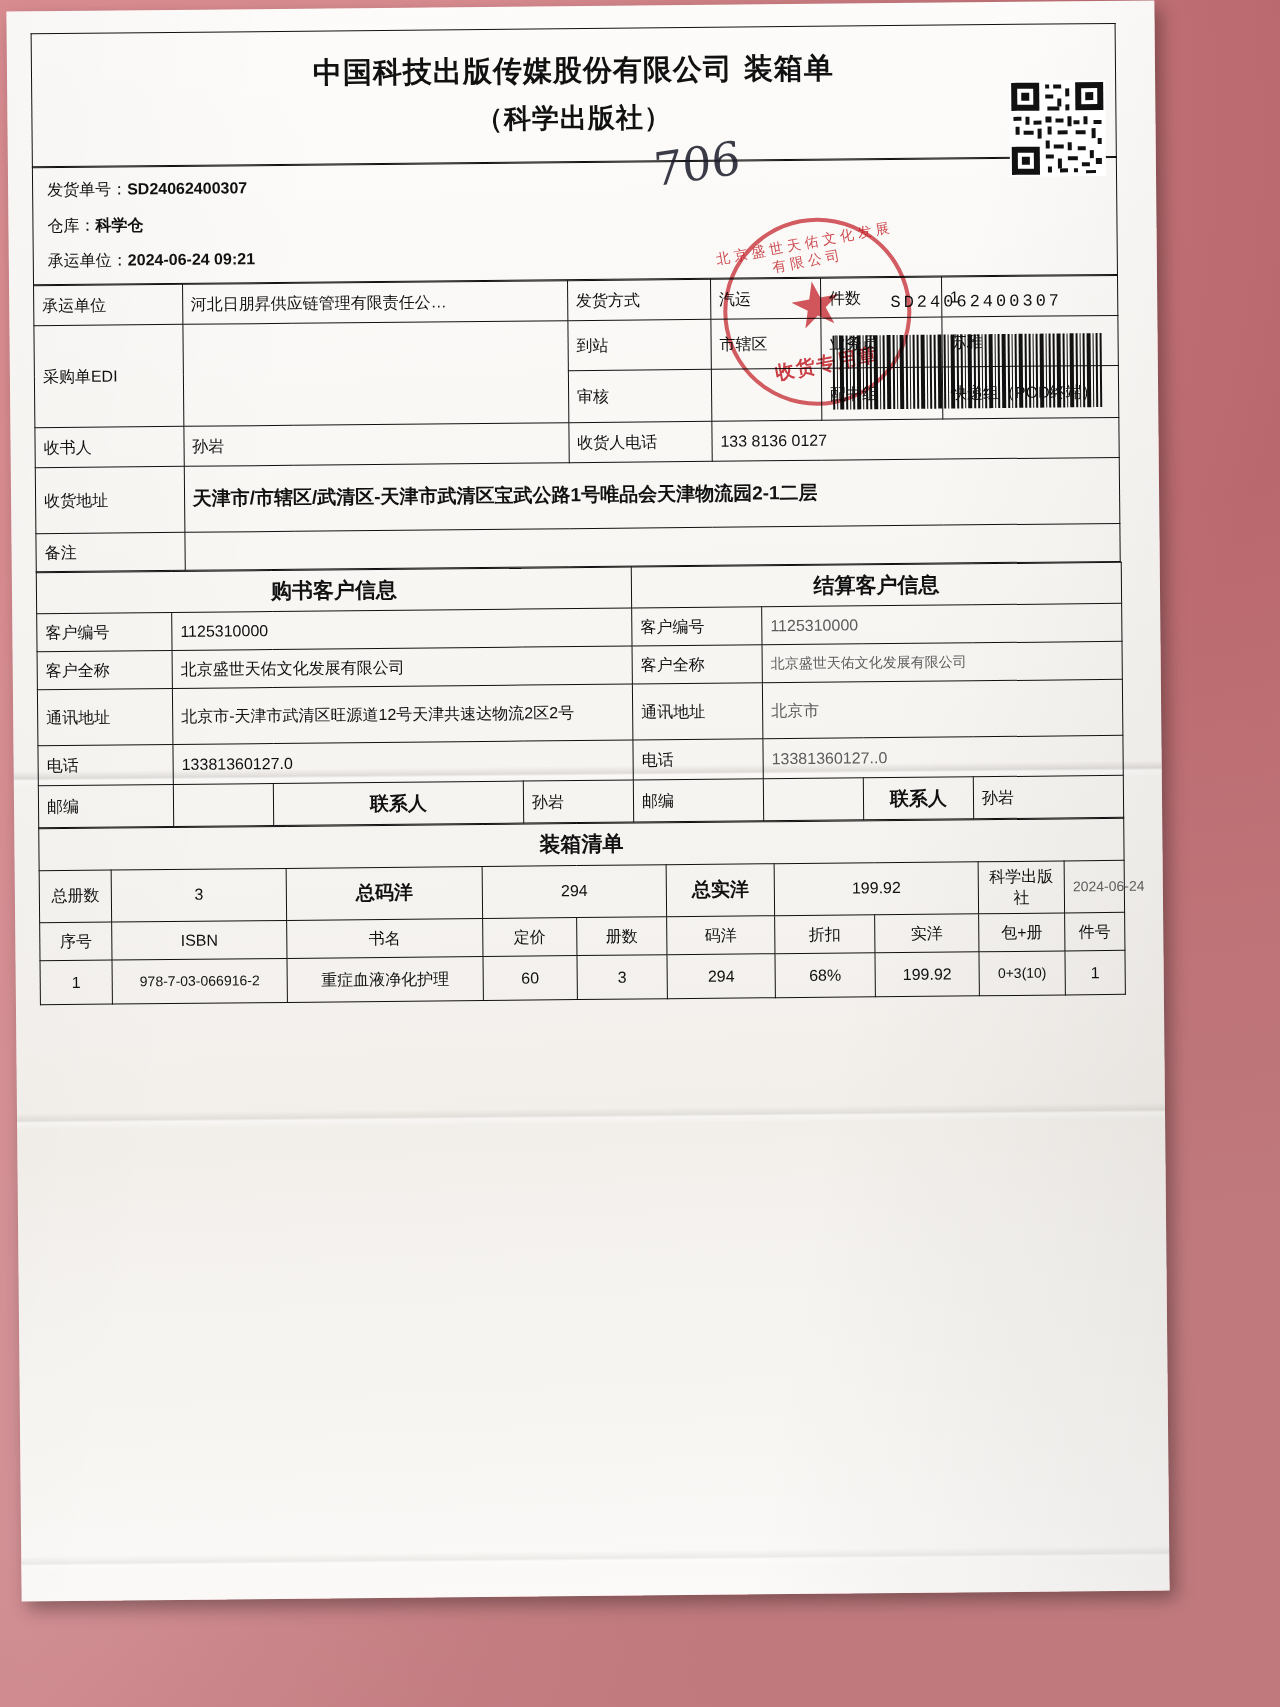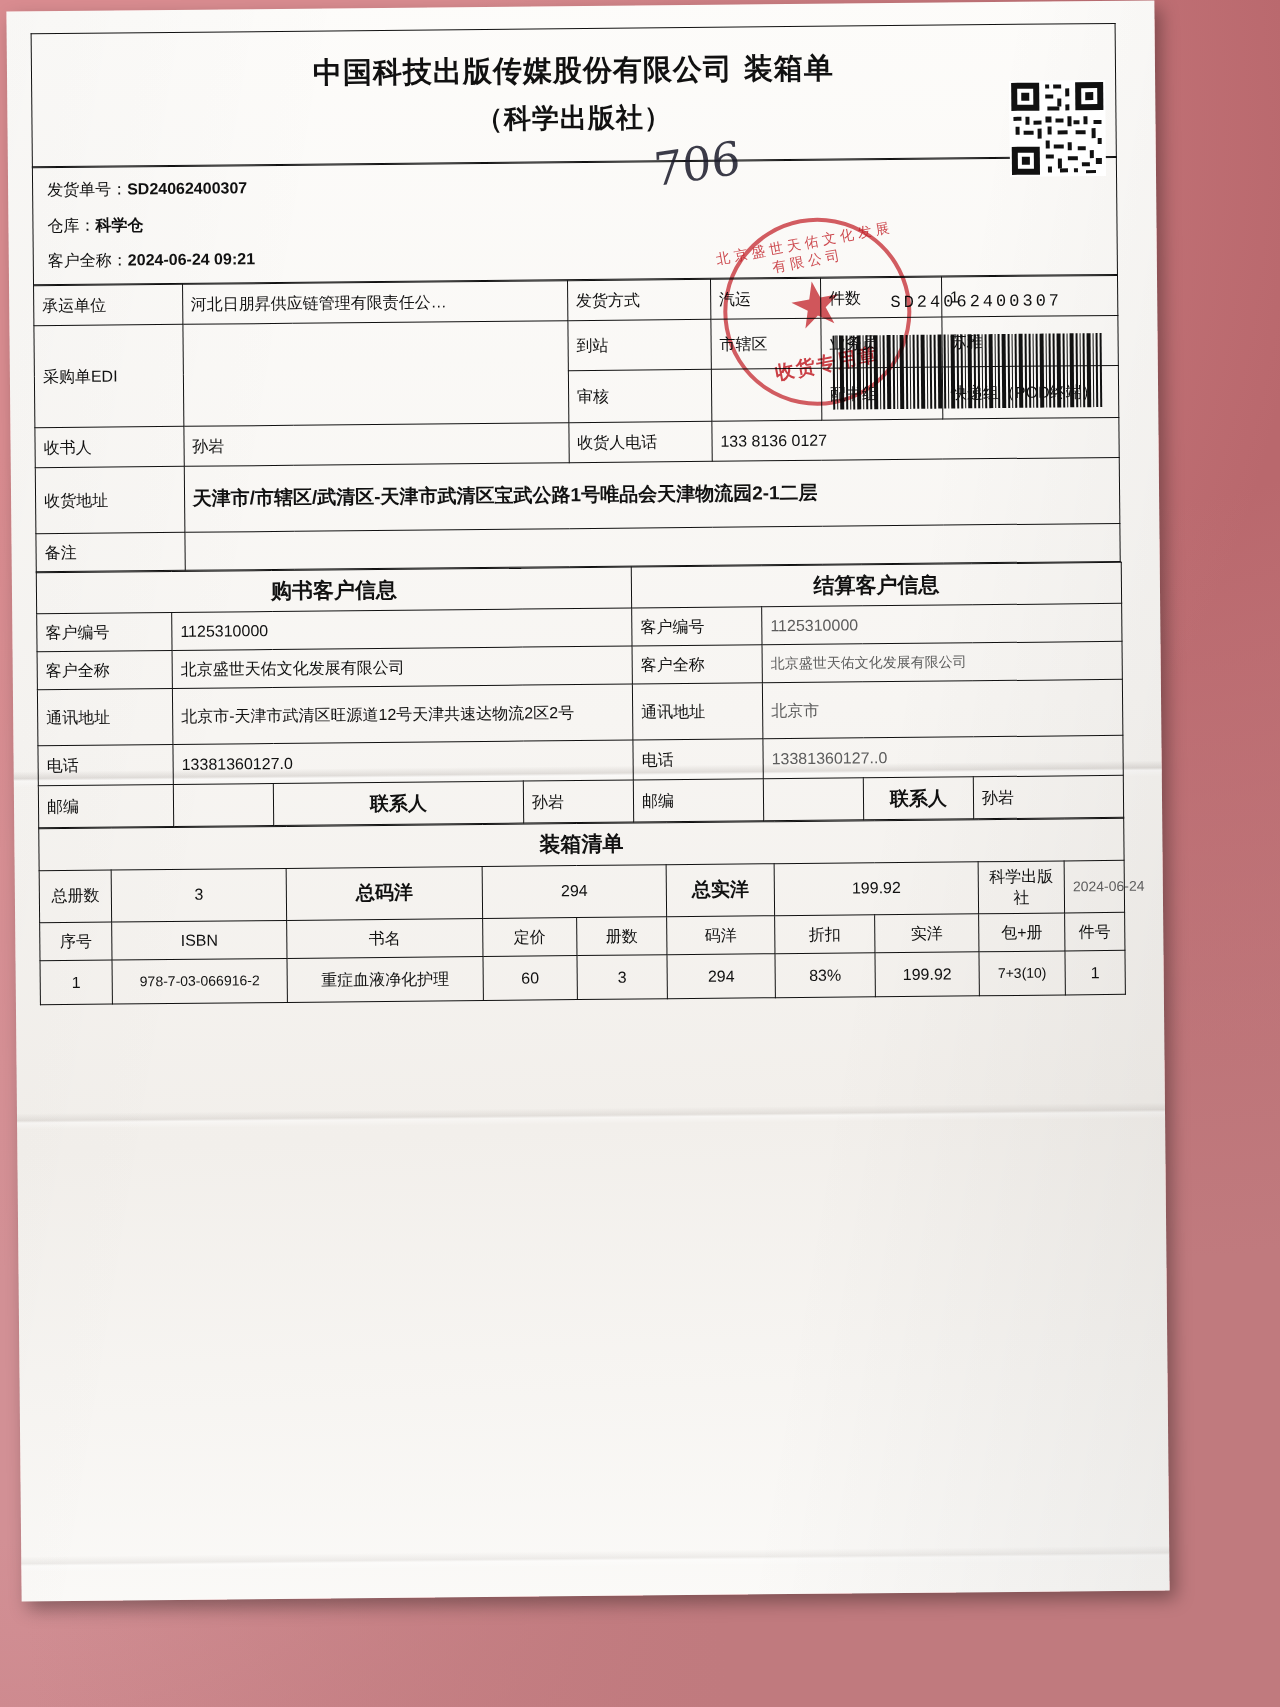--- a/index.html
+++ b/index.html
@@ -200,21 +200,21 @@
       <tbody>
           <tr>
         <td class="hdr-left" style="height:108px;vertical-align:top;position:relative;">
           <div>
             <span>发货单号：</span><b>SD24062400307</b>
           </div>
           <div>
             <span>仓库：</span><b>科学仓</b>
           </div>
           <div>
-            <span>客户全称：</span><b>2024-06-24 09:21</b>
+            <span>承运单位：</span><b>2024-06-24 09:21</b>
           </div>
 
           <div class="barcode">
             <i></i>
                 <i class="s"></i>
                 <i class="w"></i>
                 <i></i>
                 <i class="s"></i>
                 <i></i>
                 <i class="w"></i>
@@ -430,22 +430,22 @@
         <td class="lbl center">包+册</td>
         <td class="lbl center">件号</td>
       </tr>
       <tr style="height:44px">
         <td class="lbl center">1</td>
         <td class="lbl center small">978-7-03-066916-2</td>
         <td class="lbl center">重症血液净化护理</td>
         <td class="lbl center">60</td>
         <td class="lbl center">3</td>
         <td class="lbl center">294</td>
-        <td class="lbl center">83%</td>
+        <td class="lbl center">68%</td>
         <td class="lbl center">199.92</td>
-        <td class="lbl center small">7+3(10)</td>
+        <td class="lbl center small">0+3(10)</td>
         <td class="lbl center">1</td>
       </tr>
     </tbody>
       </table>
 
   </div>
 </div>
 
 </body></html>

